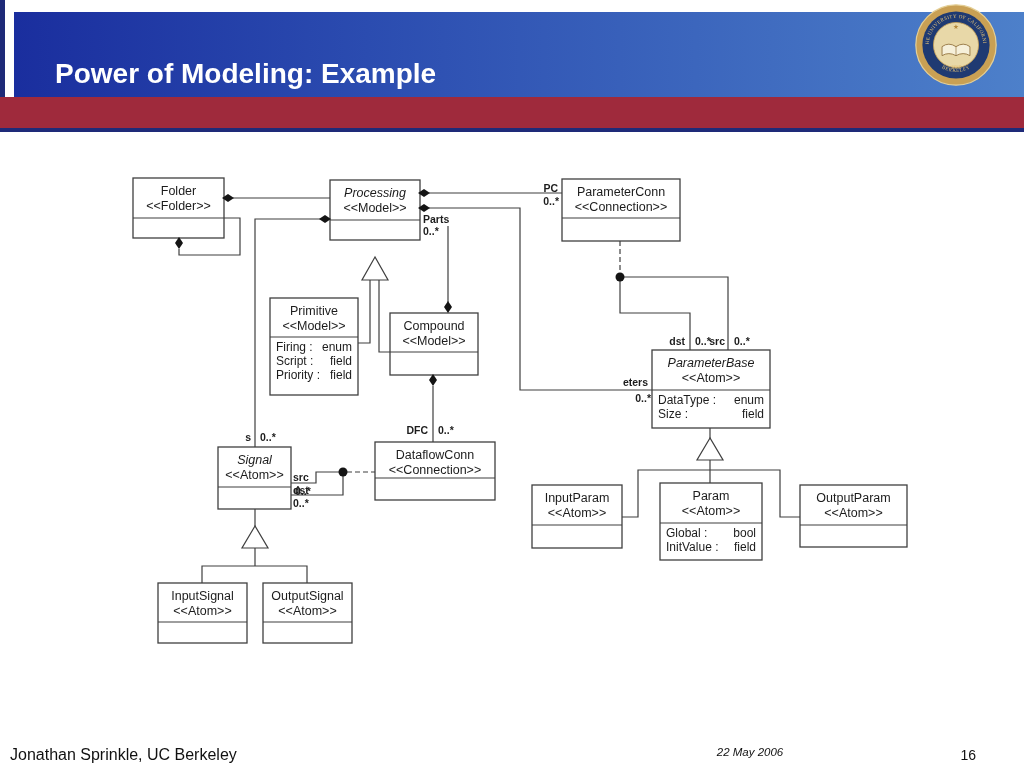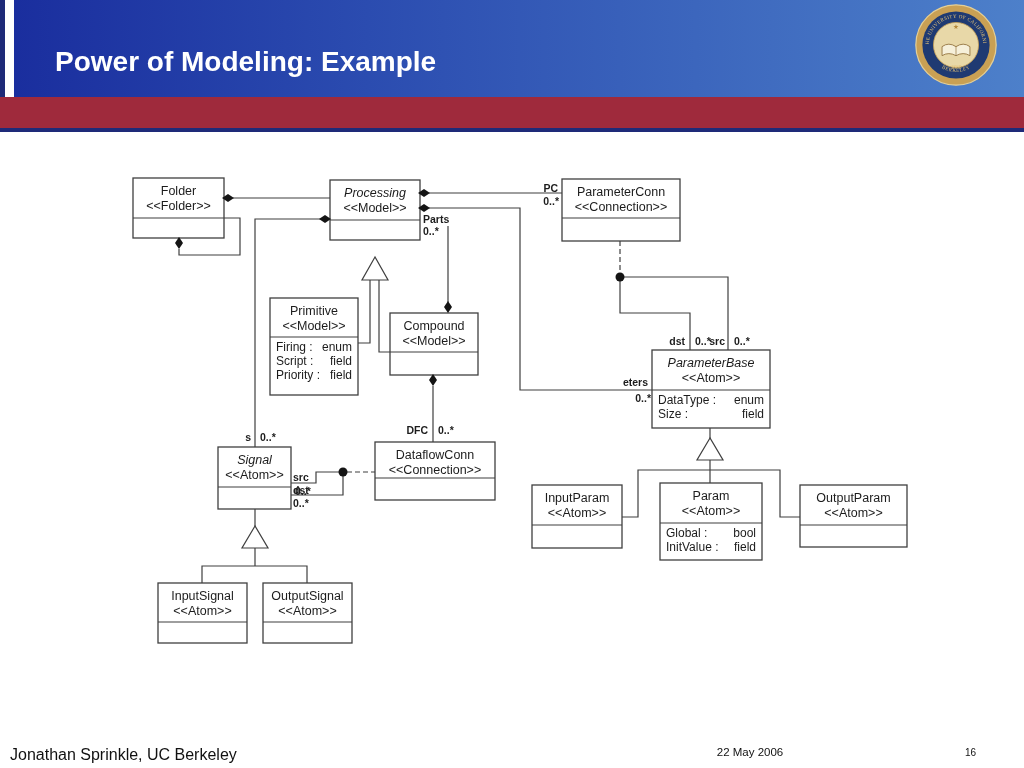--- a/index.html
+++ b/index.html
@@ -1,40 +1,40 @@
 <!DOCTYPE html>
 <html style="--header_start: #1a2e9e; --header_end: #4d80ca; --red_bar: #9f2a3c; --navy: #1e2a78; --seal_gold: #c9a054; --seal_navy: #1f3a72; --seal_cream: #e8d8a8; --diagram_stroke: #3f3f3f; --diagram_text: #1c1c1c;"><head>
 <meta charset="utf-8">
 <style>
   html,body{margin:0;padding:0;background:#888;}
   .slide{position:relative;width:1024px;height:768px;background:#ffffff;overflow:hidden;
          font-family:"Liberation Sans",sans-serif;}
   .edge-strip{position:absolute;left:0;top:0;width:5px;height:97px;background:var(--navy);}
-  .header{position:absolute;left:14px;top:0;width:1010px;height:97px;
+  .header{position:absolute;left:14px;top:12px;width:1010px;height:97px;
           background:linear-gradient(to right,var(--header_start) 0%,#2b4cb0 35%,var(--header_end) 100%);}
   .title{position:absolute;left:41px;top:48px;color:#ffffff;font-size:28px;font-weight:bold;
          letter-spacing:0px;line-height:1;}
   .redbar{position:absolute;left:0;top:97px;width:1024px;height:31px;background:var(--red_bar);}
   .navyrule{position:absolute;left:0;top:128px;width:1024px;height:3.5px;background:var(--navy);}
   .seal{position:absolute;left:915px;top:4px;width:82px;height:82px;}
   #diagram{position:absolute;left:0;top:0;width:1024px;height:768px;}
   #diagram .box{fill:#ffffff;stroke:var(--diagram_stroke);stroke-width:1.3;}
   #diagram .box-line{stroke:var(--diagram_stroke);stroke-width:1.2;}
   #diagram text{fill:var(--diagram_text);}
   #diagram .box-title{font-size:12.5px;}
   #diagram .it{font-style:italic;}
   #diagram .box-attr{font-size:12px;}
   #diagram .edge{fill:none;stroke:var(--diagram_stroke);stroke-width:1.2;}
   #diagram .dash{stroke-dasharray:5,3;}
   #diagram .lbl{font-size:10.5px;font-weight:bold;}
   #diagram .dec{fill:#141414;}
   #diagram .tri{fill:#ffffff;stroke:var(--diagram_stroke);stroke-width:1.2;}
   .footer-author{position:absolute;left:10px;top:746px;font-size:16px;color:#111;}
-  .footer-date{position:absolute;left:700px;top:746px;width:100px;text-align:center;font-size:11.5px;color:#111;}
-  .footer-page{position:absolute;left:950px;top:747px;width:26px;text-align:right;font-size:10px;color:#111;}
+  .footer-date{position:absolute;left:700px;top:746px;width:100px;text-align:center;font-size:11.5px;color:#111;font-style:italic;}
+  .footer-page{position:absolute;left:950px;top:747px;width:26px;text-align:right;font-size:14px;color:#111;}
   .seal text{font-family:"Liberation Serif",serif;}
 </style>
 </head>
 <body>
 
 <div class="slide">
   <div class="edge-strip"></div>
 
   <div class="header">
     <div class="title">Power of Modeling: Example</div>

